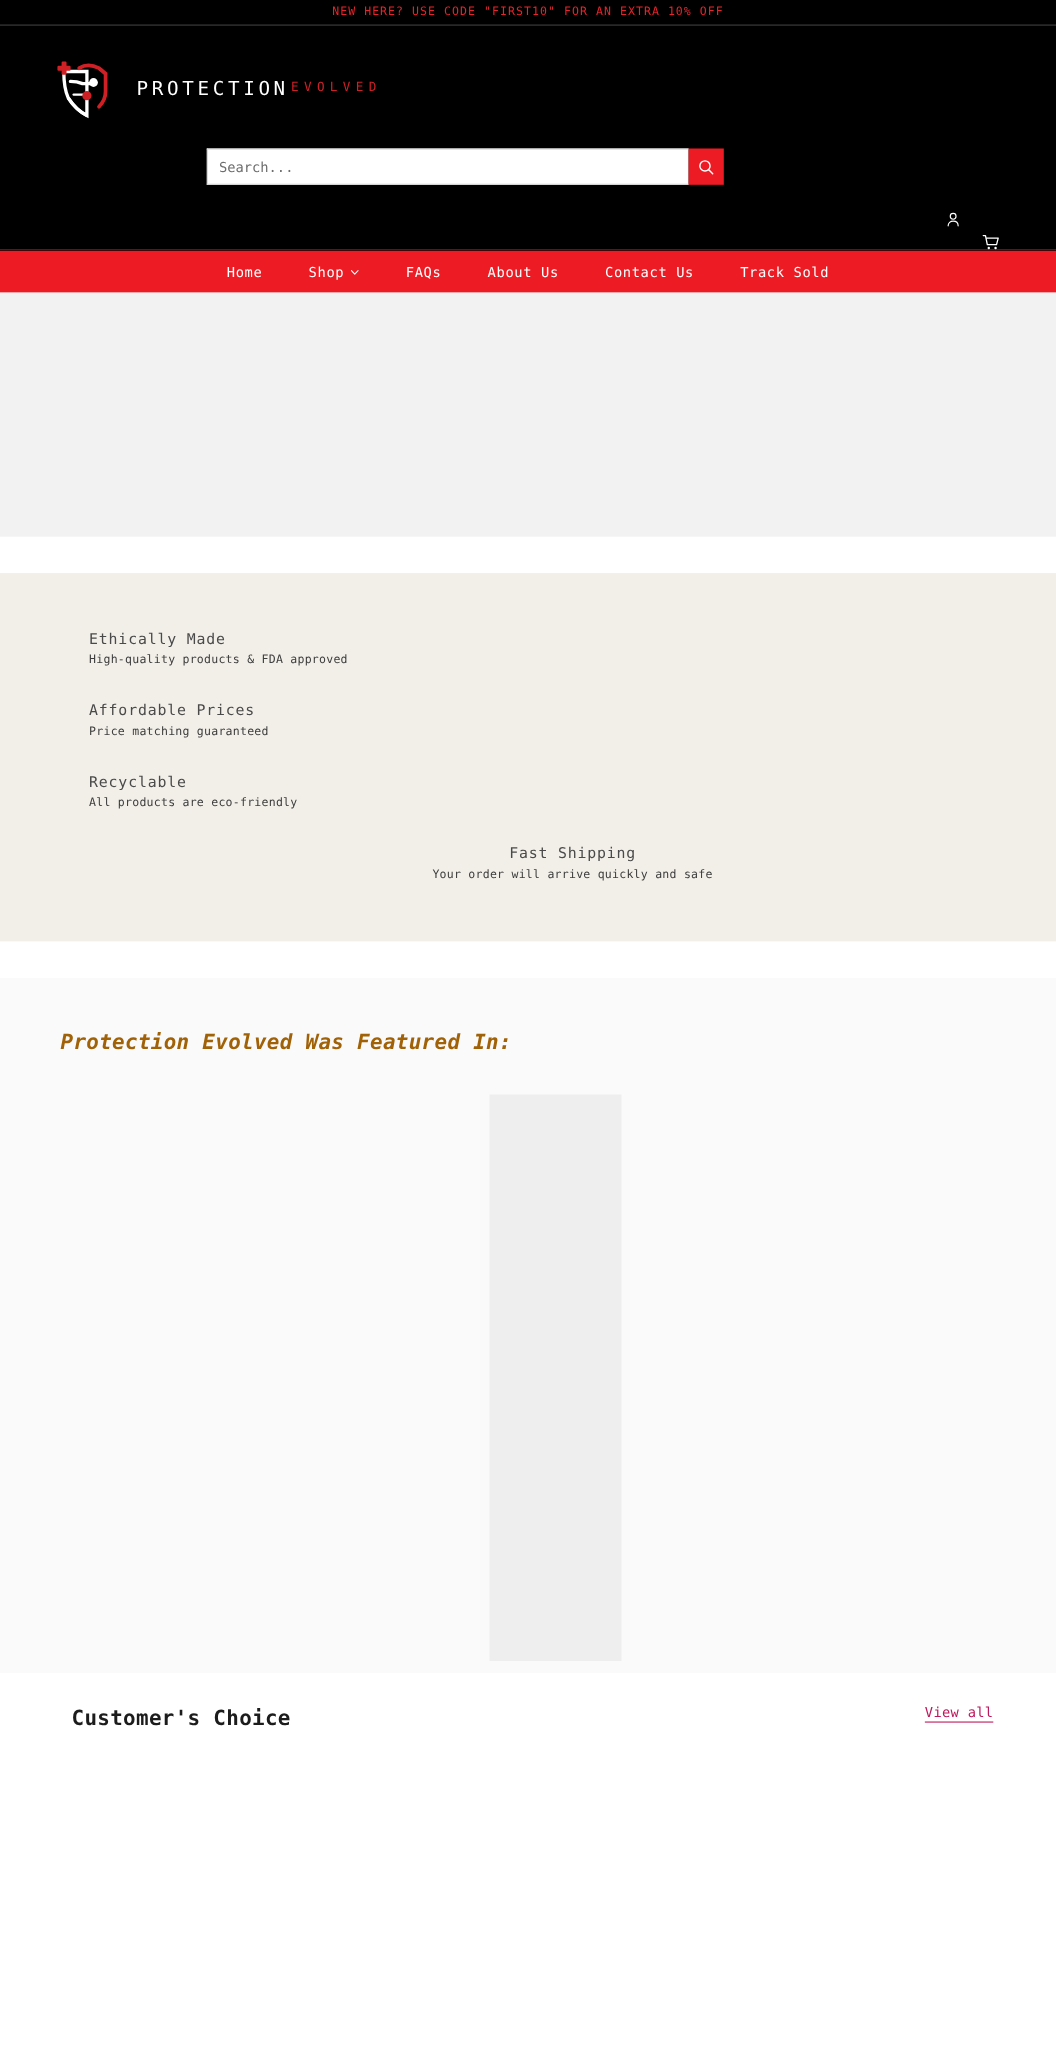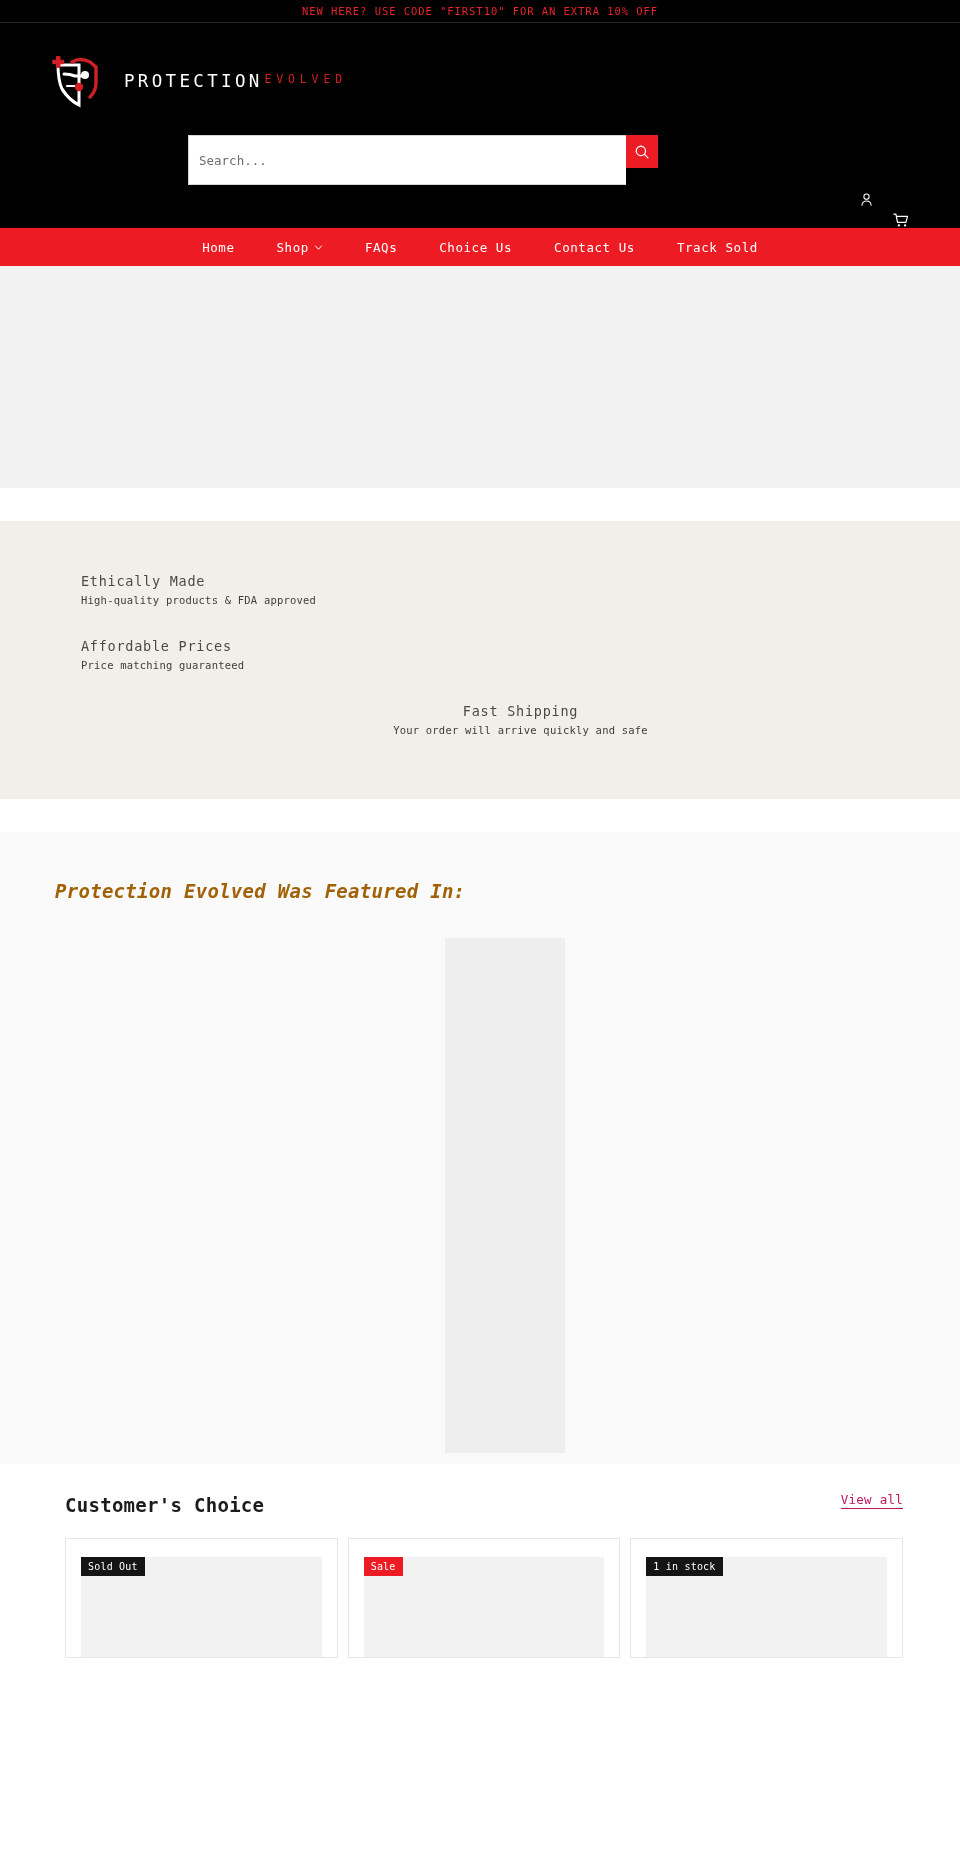--- a/index.html
+++ b/index.html
@@ -43,21 +43,21 @@
   .logo-sub {
     color: #cf2026; font-size: 11.5px; letter-spacing: 0.42em;
     line-height: 1.5; padding-left: 2px;
   }
 
   .search-row {
     position: absolute; left: 188px; top: 112px;
     display: flex; width: 470px; height: 33px;
   }
   .search-input {
-    flex: 1 1 auto; height: 50px;
+    flex: 1 1 auto; height: 33px;
     background: #ffffff; border: 1px solid #d6d6d6; border-right: none;
     padding: 0 10px;
     font-family: "DejaVu Sans Mono", "Liberation Mono", monospace;
     font-size: 12.5px; color: #5c5c5c; outline: none;
   }
   .search-input::placeholder { color: #6e6e6e; }
   .search-btn {
     width: 32px; height: 33px; background: #ed1c24;
     border: none; cursor: pointer;
     display: flex; align-items: center; justify-content: center;
@@ -261,21 +261,21 @@
     <span class="chev">
       <svg width="9" height="9" viewBox="0 0 12 12" fill="none">
         <path d="M2 4 L6 8.4 L10 4" stroke="#ffffff" stroke-width="1.3" stroke-linecap="round" stroke-linejoin="round"></path>
       </svg>
     </span>
   </a>
   <a class="nav-item">
     <span>FAQs</span>
   </a>
   <a class="nav-item">
-    <span>Choice Us</span>
+    <span>About Us</span>
   </a>
   <a class="nav-item">
     <span>Contact Us</span>
   </a>
   <a class="nav-item">
     <span>Track Sold</span>
   </a>
 </nav>
 
 <div class="hero"></div>
@@ -284,45 +284,35 @@
 <section class="benefits">
   <div class="benefit">
     <div class="benefit-title">Ethically Made</div>
     <div class="benefit-sub">High-quality products &amp; FDA approved</div>
   </div>
   <div class="benefit">
     <div class="benefit-title">Affordable Prices</div>
     <div class="benefit-sub">Price matching guaranteed</div>
   </div>
   <div class="benefit">
+    <div class="benefit-title">Recyclable</div>
+    <div class="benefit-sub">All products are eco-friendly</div>
+  </div>
+  <div class="benefit">
     <div class="benefit-title">Fast Shipping</div>
     <div class="benefit-sub">Your order will arrive quickly and safe</div>
   </div>
 </section>
 
 <div class="gap-white2"></div>
 
 <section class="featured">
   <h2 class="featured-title">Protection Evolved Was Featured In:</h2>
   <div class="featured-imgholder"></div>
 </section>
 
 <section class="choice">
   <div class="choice-head">
     <h2 class="choice-title">Customer's Choice</h2>
     <a class="choice-viewall">View all</a>
   </div>
 
-  <div class="card-grid">
-    <div class="card">
-      <div class="card-img"></div>
-      <span class="badge badge-dark">Sold Out</span>
-    </div>
-    <div class="card">
-      <div class="card-img"></div>
-      <span class="badge badge-sale">Sale</span>
-    </div>
-    <div class="card">
-      <div class="card-img"></div>
-      <span class="badge badge-dark">1 in stock</span>
-    </div>
-  </div>
 </section>
 
 </body></html>

